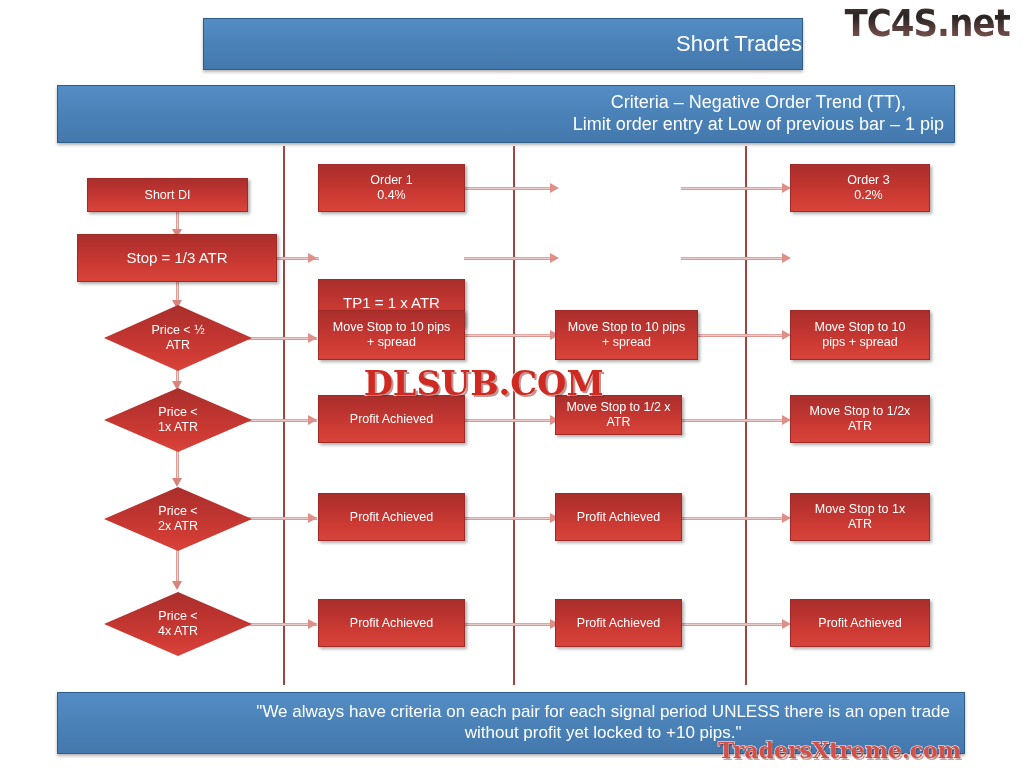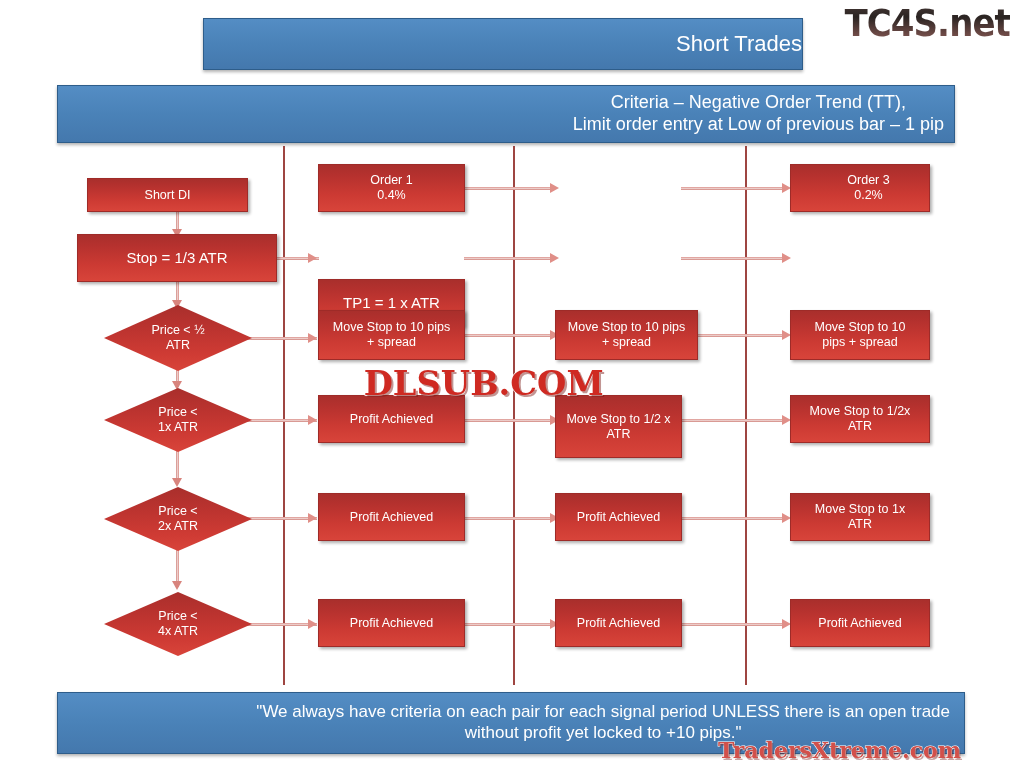--- a/index.html
+++ b/index.html
@@ -219,21 +219,21 @@
   <div class="arrow-r" style="left:308px;top:415px;"></div>
 
   <div class="box" style="left:318px;top:395px;width:147px;height:48px;">
     <div>
       <div>Profit Achieved</div>
     </div>
   </div>
   <div class="hline" style="left:464px;top:419px;width:90px;"></div>
   <div class="arrow-r" style="left:550px;top:415px;"></div>
 
-  <div class="box" style="left:555px;top:395px;width:127px;height:63px;">
+  <div class="box" style="left:555px;top:395px;width:127px;height:40px;">
     <div>
       <div>Move Stop to 1/2 x</div>
       <div>ATR</div>
     </div>
   </div>
   <div class="hline" style="left:681px;top:419px;width:104px;"></div>
   <div class="arrow-r" style="left:782px;top:415px;"></div>
 
   <div class="box" style="left:790px;top:395px;width:140px;height:48px;">
     <div>

